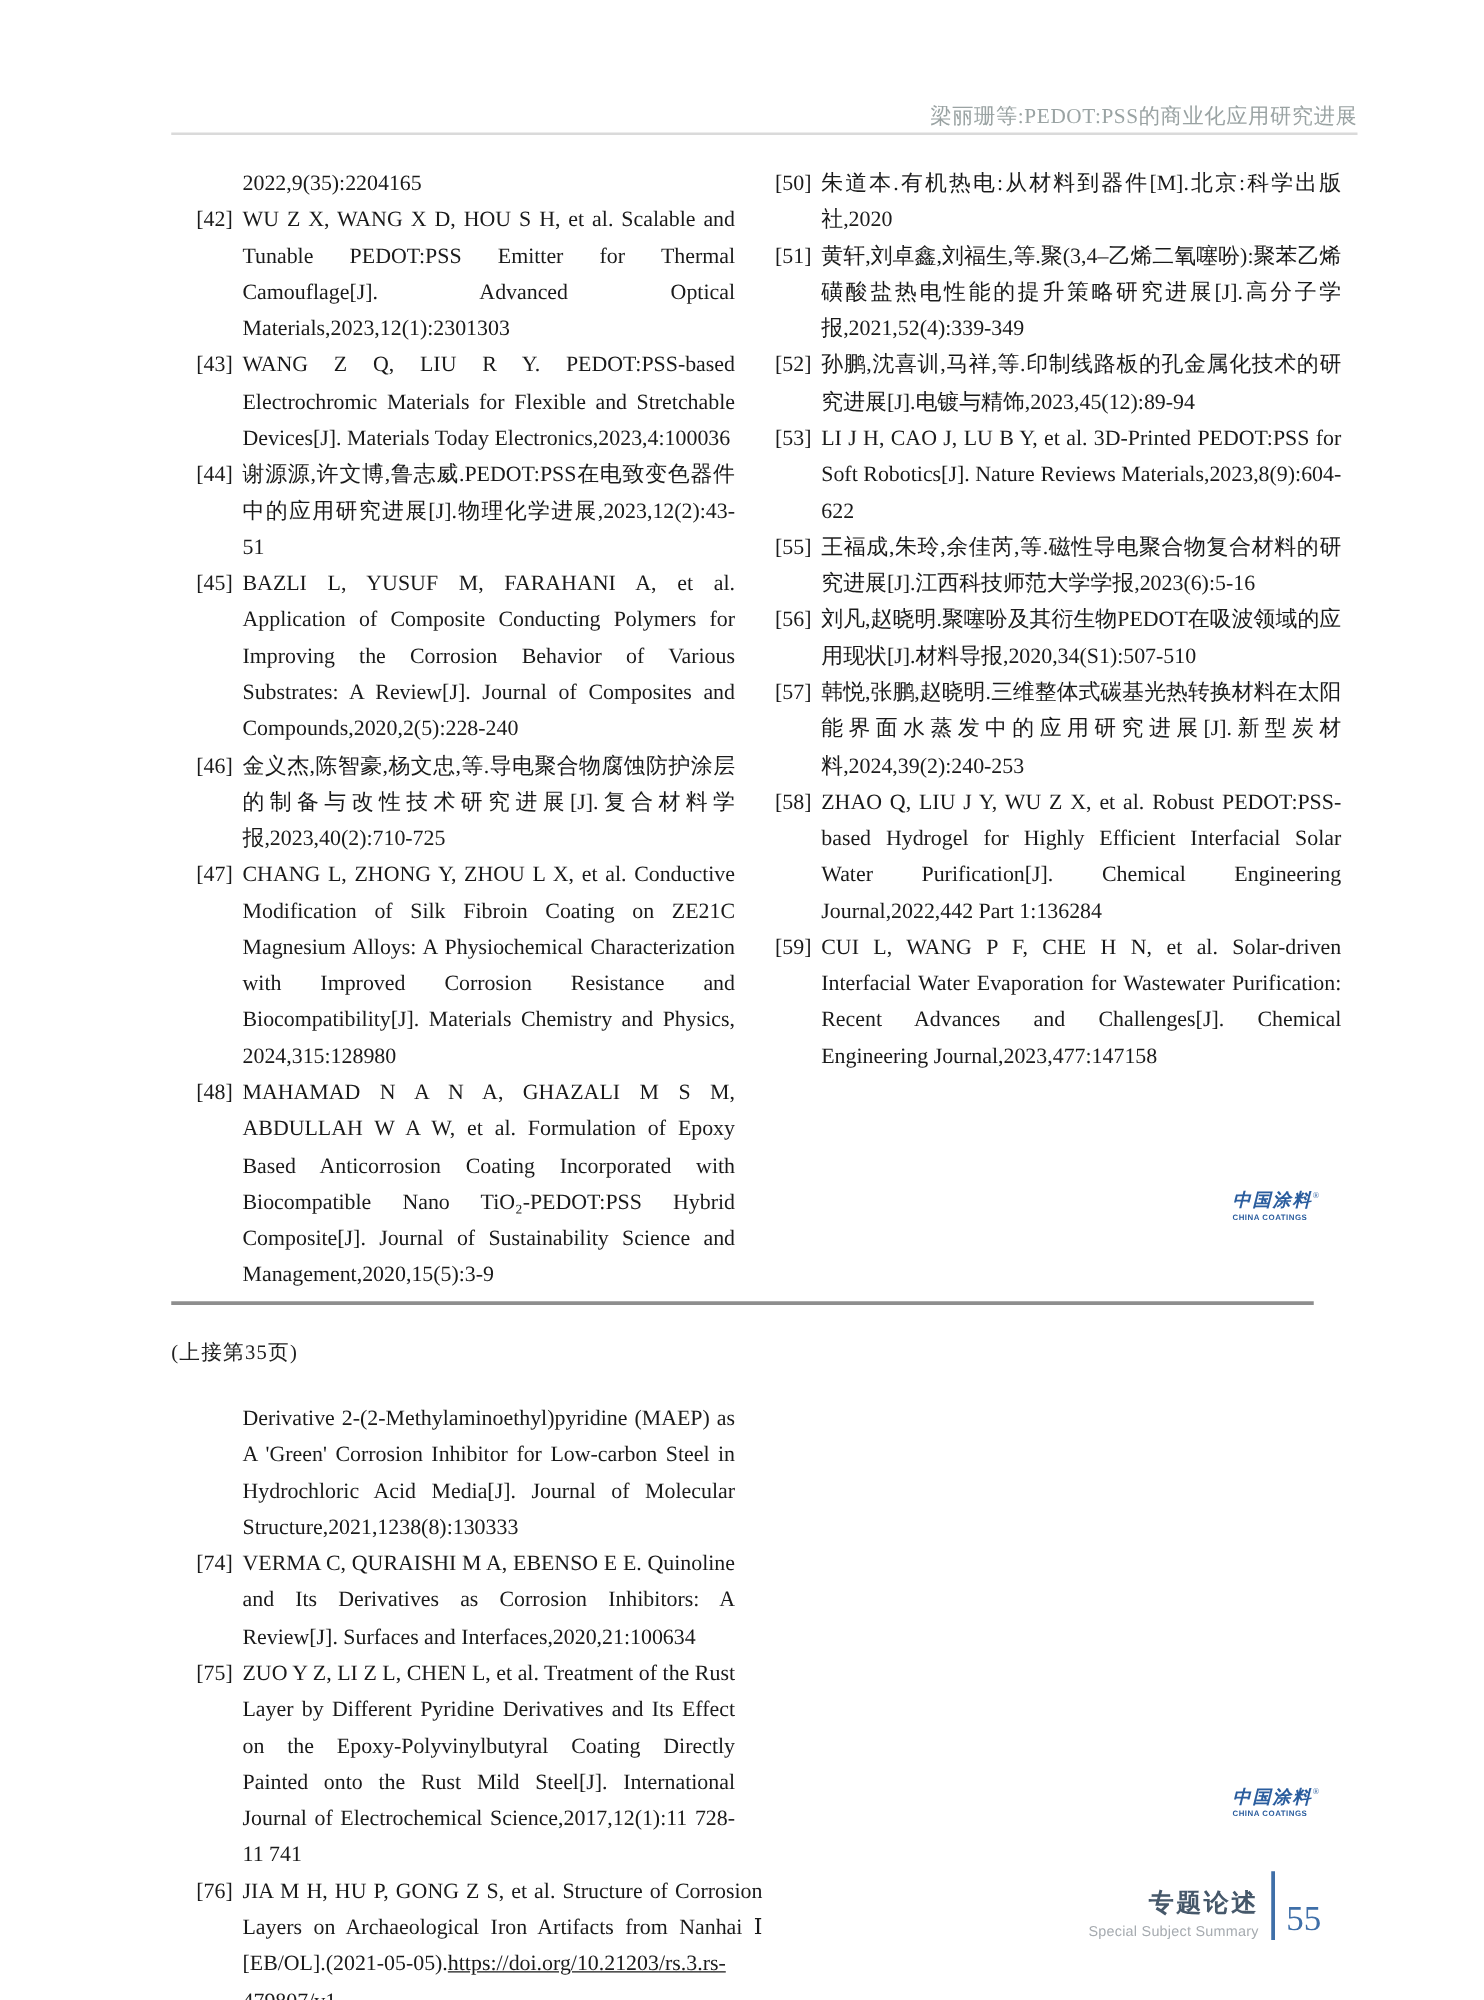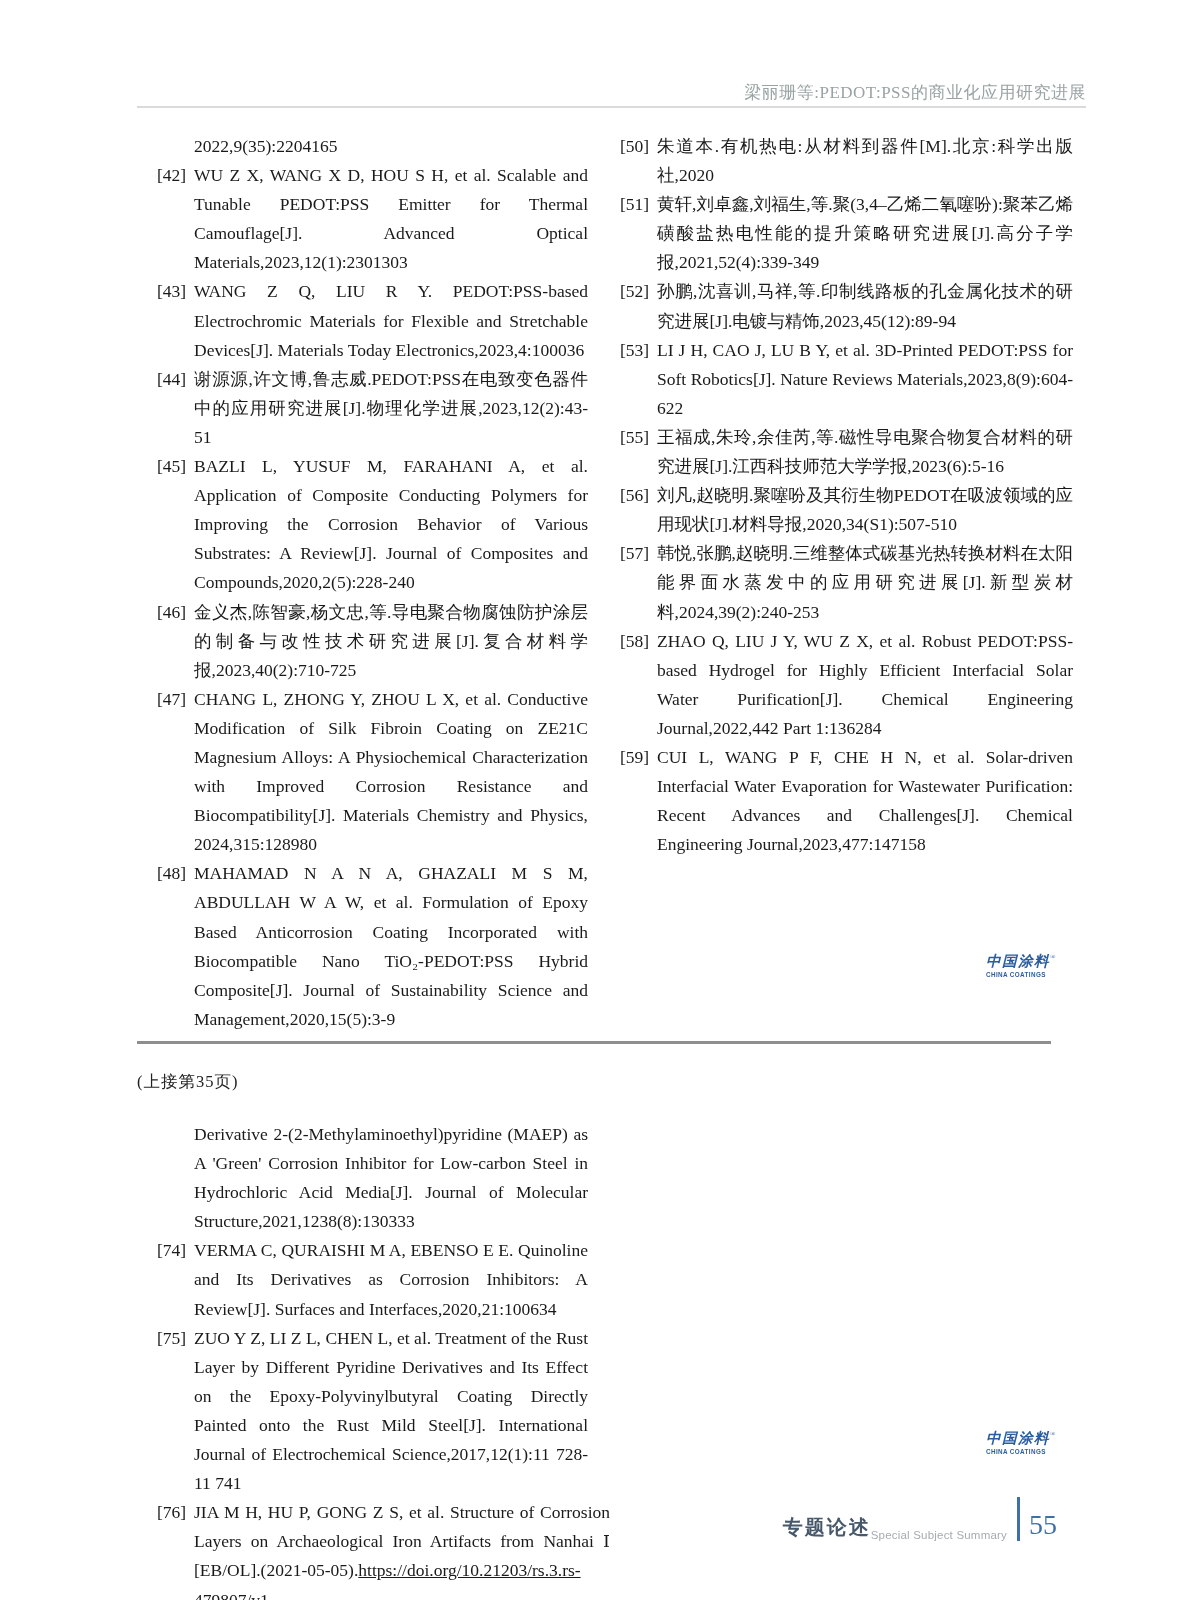--- a/index.html
+++ b/index.html
@@ -62,36 +62,36 @@
     font-family: "Liberation Sans", "DejaVu Sans", sans-serif;
     font-weight: bold; font-size: 6.3px; letter-spacing: 0.4px; margin-top: 3px;
     white-space: nowrap;
   }
 
   .footer {
     position: absolute; top: 1497px; right: 130px;
     display: flex; align-items: stretch;
   }
   .footer-left {
-    display: flex; flex-direction: row; align-items: flex-end;
+    display: flex; flex-direction: column; align-items: flex-end;
     justify-content: flex-end;
   }
   .footer-zh {
     font-family: "Liberation Sans", "DejaVu Sans", sans-serif;
     font-weight: bold; font-size: 20px; color: #46586a; letter-spacing: 2px;
   }
   .footer-en {
     font-family: "Liberation Sans", "DejaVu Sans", sans-serif;
     font-size: 11.5px; color: #a6abb0; margin-top: 4px; letter-spacing: 0.2px;
     white-space: nowrap;
   }
   .footer-bar { width: 3px; background: #3f6fa8; margin: 0 9px 0 10px; }
   .footer-num {
     font-family: "Liberation Serif", "DejaVu Serif", serif;
-    font-size: 28px; color: #3f6fa8; margin-top: 12px;
+    font-size: 28px; color: #3f6fa8; margin-top: 23px;
   }
 </style>
 </head>
 <body>
 
 <div class="running-head">梁丽珊等:PEDOT:PSS的商业化应用研究进展</div>
 <div class="top-rule"></div>
 
 <div class="ref-section" id="sec1">
   <div class="col-left" id="s1-left">

